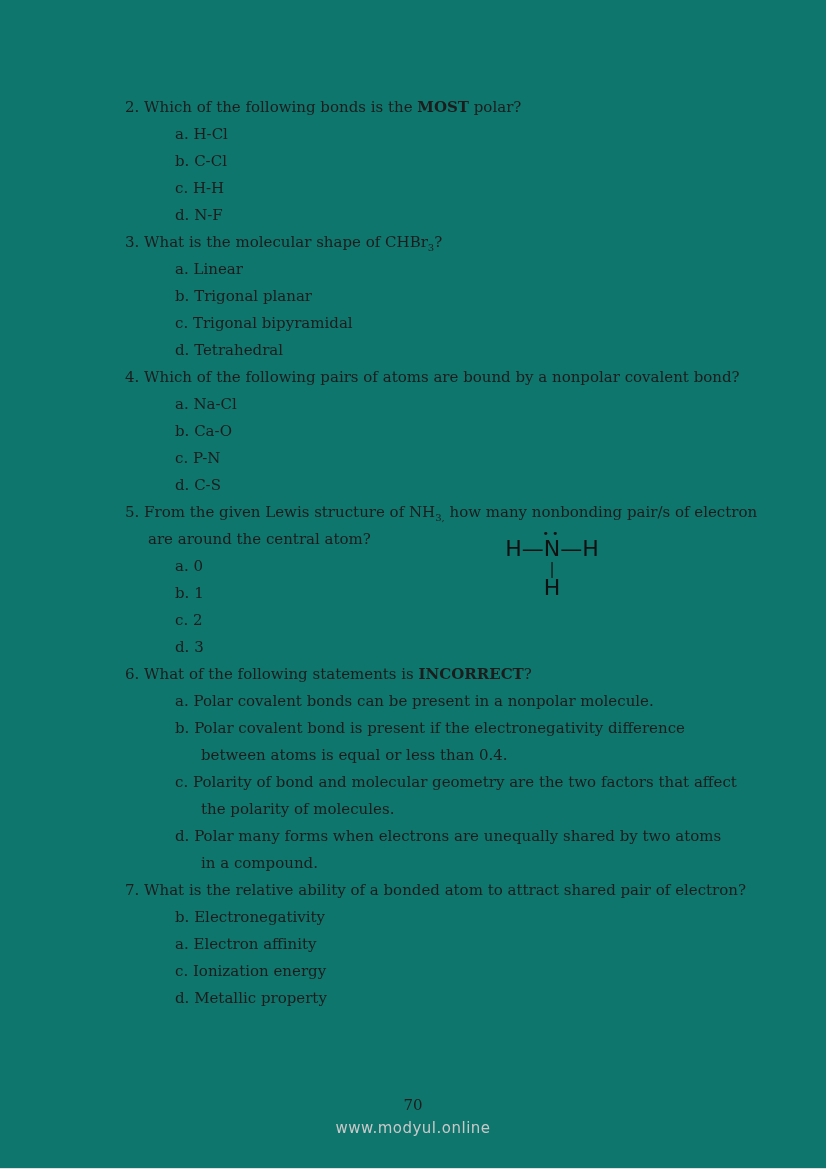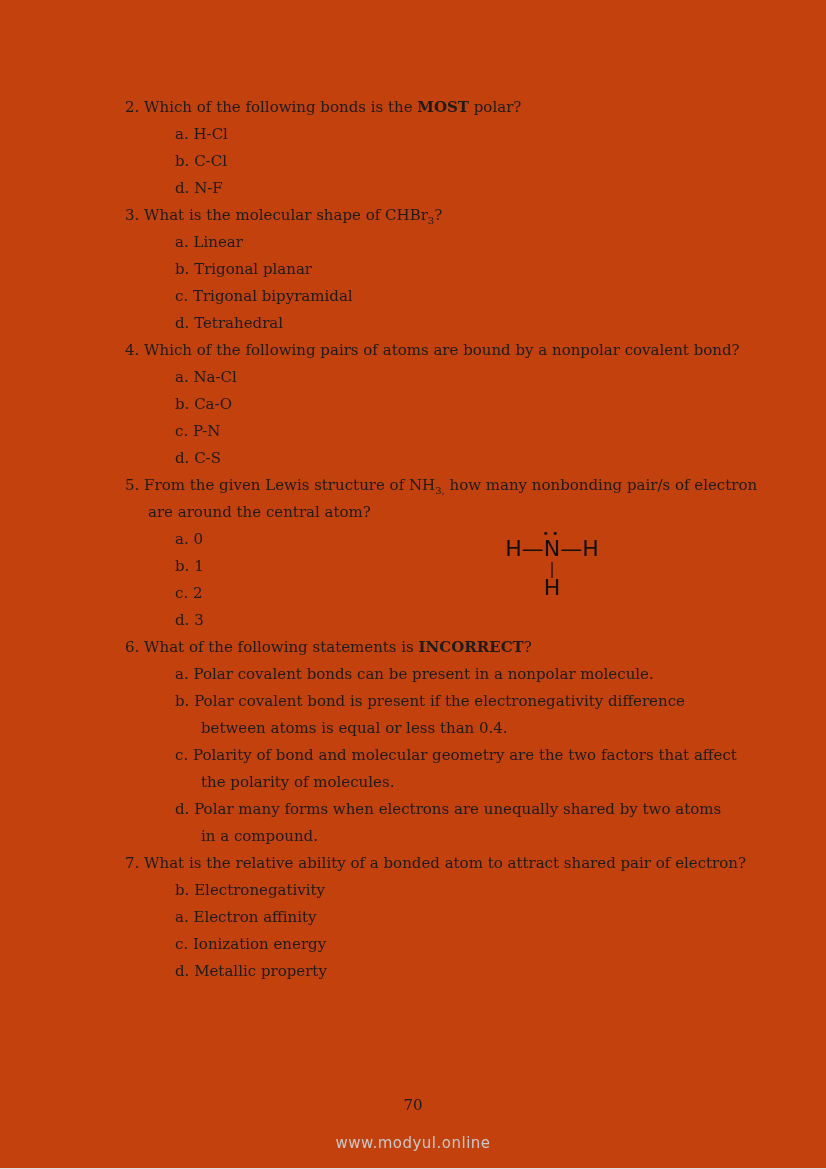--- a/index.html
+++ b/index.html
@@ -1,20 +1,20 @@
 <!DOCTYPE html>
 <html><head>
 <meta charset="utf-8">
 <style>
   html,body{margin:0;padding:0;background:#ffffff;}
   .doc{
     position:relative;
     width:826px;
     height:1169px;
-    background:#c2410c;
+    background:#0f766e;
     font-family:"DejaVu Serif","Liberation Serif",serif;
     color:#1c1c1c;
     overflow:hidden;
   }
   .content{
     position:absolute;
     left:125px;
     top:94px;
     width:660px;
     font-size:15px;
@@ -75,40 +75,40 @@
   .watermark{
     position:absolute;
     left:0;
     right:0;
     top:1119px;
     text-align:center;
     font-size:15px;
     font-family:"DejaVu Sans","Liberation Sans",sans-serif;
     color:#c9c9c9;
     letter-spacing:0.5px;
-    margin-top:15px;
   }
   .bottom-edge{
     position:absolute;
     left:0;right:0;bottom:0;
     border-bottom:1px solid #e0e0e0;
   }
 </style>
 </head>
 <body>
 
 <div class="doc">
   <div class="content">
 
     <div class="line">
       <span>2.</span>
       <span>Which of the following bonds is the </span><b>MOST</b><span> polar?</span>
     </div>
     <div class="line opt">a. H-Cl</div>
     <div class="line opt">b. C-Cl</div>
+    <div class="line opt">c. H-H</div>
     <div class="line opt">d. N-F</div>
 
     <div class="line">
       <span>3.</span>
       <span>What is the molecular shape of CHBr</span><sub>3</sub><span>?</span>
     </div>
     <div class="line opt">a. Linear</div>
     <div class="line opt">b. Trigonal planar</div>
     <div class="line opt">c. Trigonal bipyramidal</div>
     <div class="line opt">d. Tetrahedral</div>

